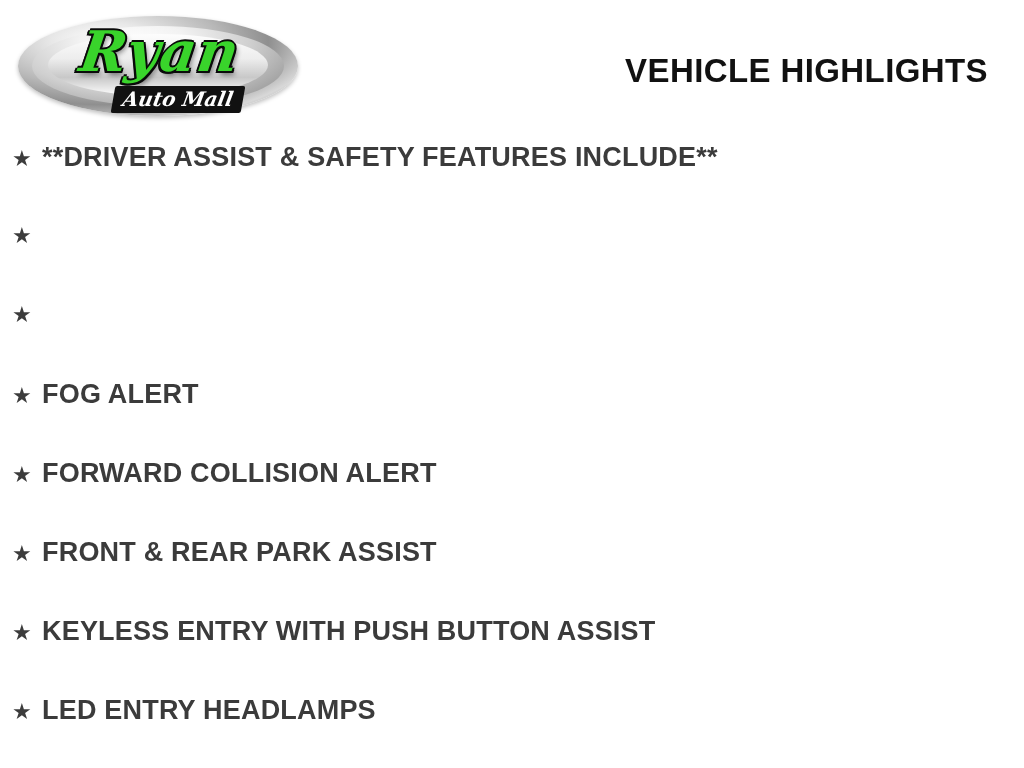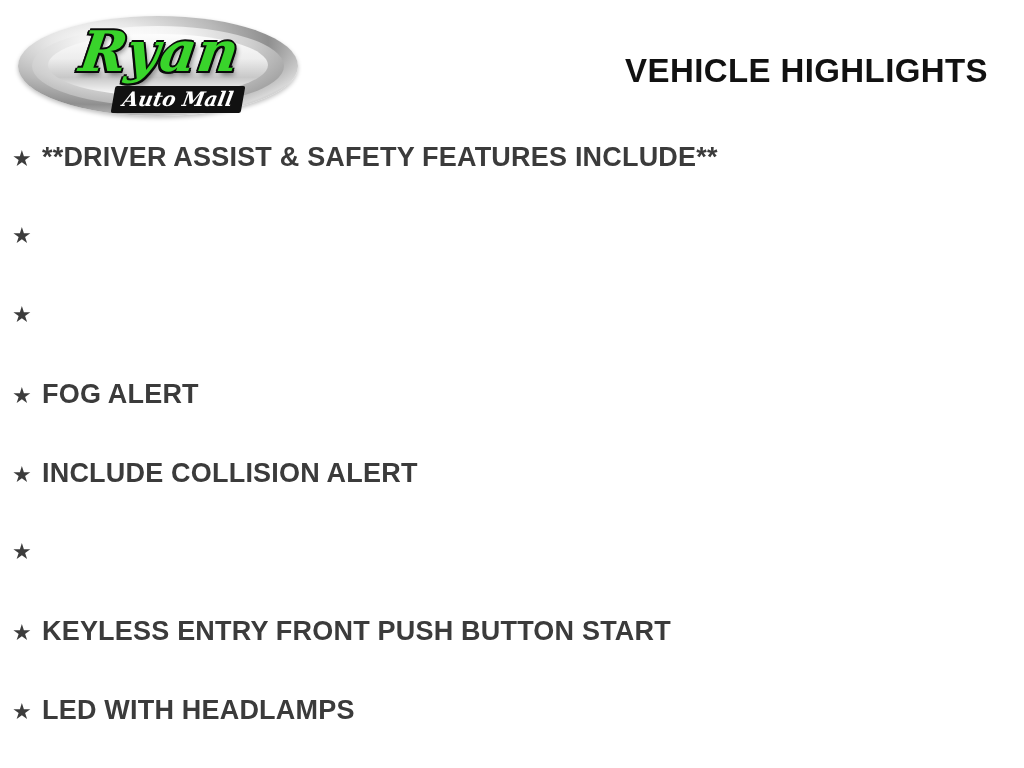--- a/index.html
+++ b/index.html
@@ -179,28 +179,29 @@
     </li>
     <li class="hl-item">
       <span class="hl-bullet">★</span>
     </li>
     <li class="hl-item">
       <span class="hl-bullet">★</span>
       <span class="hl-text">FOG ALERT</span>
     </li>
     <li class="hl-item">
       <span class="hl-bullet">★</span>
-      <span class="hl-text">INCLUDE COLLISION ALERT</span>
-    </li>
-    <li class="hl-item">
-      <span class="hl-bullet">★</span>
-    </li>
-    <li class="hl-item">
-      <span class="hl-bullet">★</span>
-      <span class="hl-text">KEYLESS ENTRY FRONT PUSH BUTTON START</span>
-    </li>
-    <li class="hl-item">
-      <span class="hl-bullet">★</span>
-      <span class="hl-text">LED WITH HEADLAMPS</span>
+      <span class="hl-text">FORWARD COLLISION ALERT</span>
+    </li>
+    <li class="hl-item">
+      <span class="hl-bullet">★</span>
+      <span class="hl-text">FRONT &amp; REAR PARK ASSIST</span>
+    </li>
+    <li class="hl-item">
+      <span class="hl-bullet">★</span>
+      <span class="hl-text">KEYLESS ENTRY WITH PUSH BUTTON ASSIST</span>
+    </li>
+    <li class="hl-item">
+      <span class="hl-bullet">★</span>
+      <span class="hl-text">LED ENTRY HEADLAMPS</span>
     </li>
   </ul>
 
 </div>
 
 </body></html>

